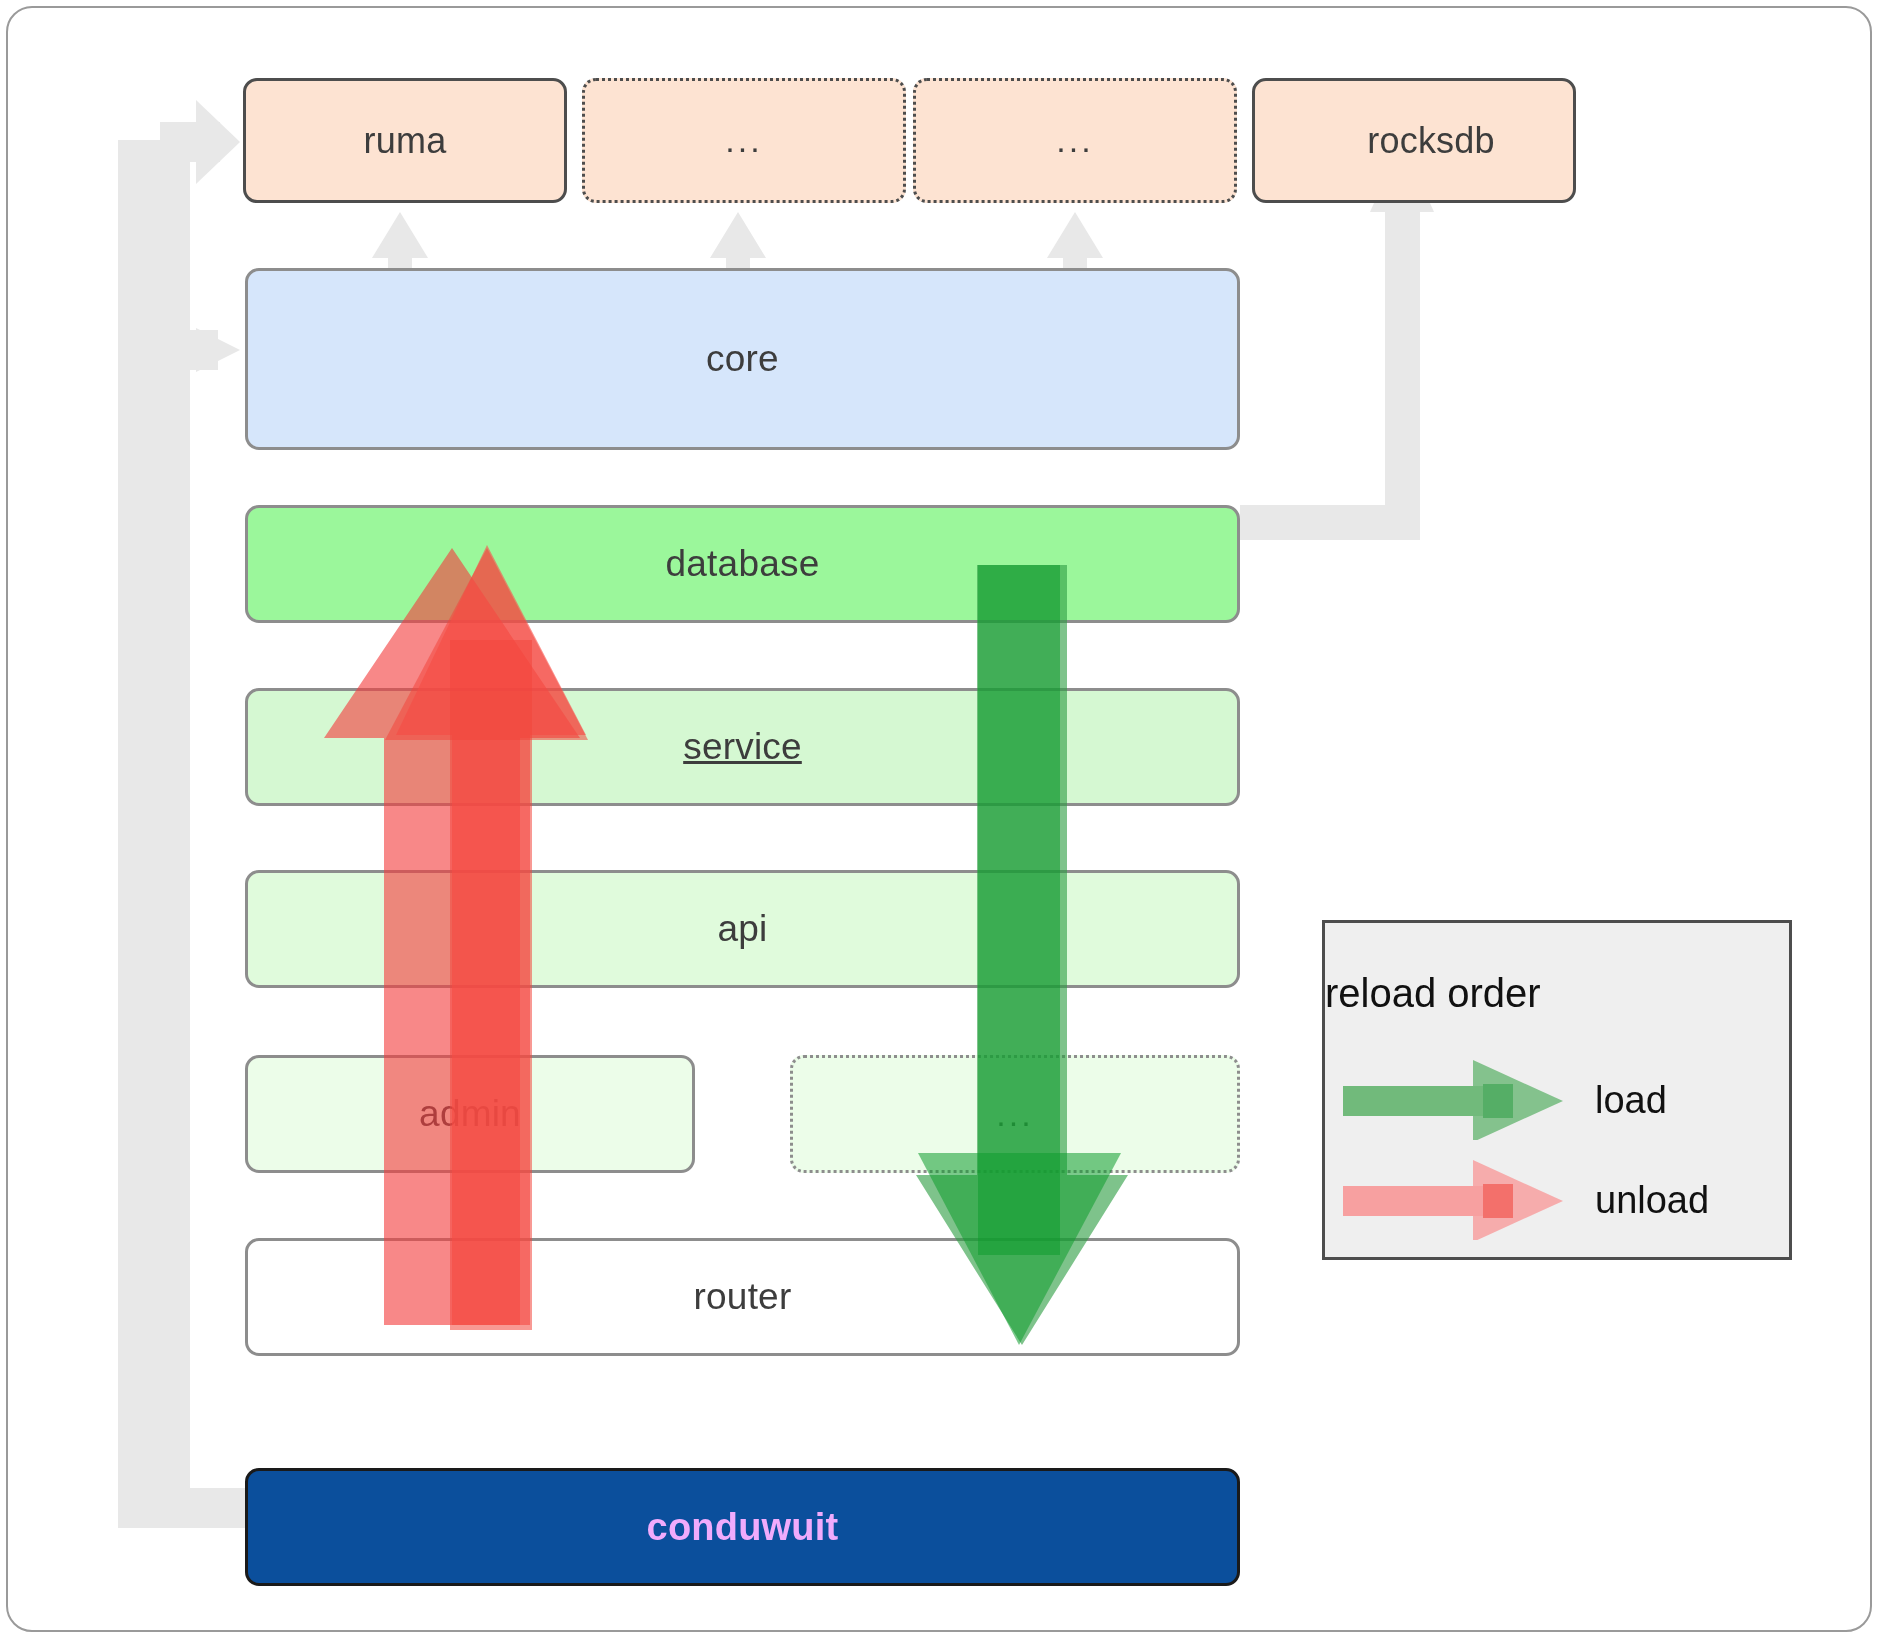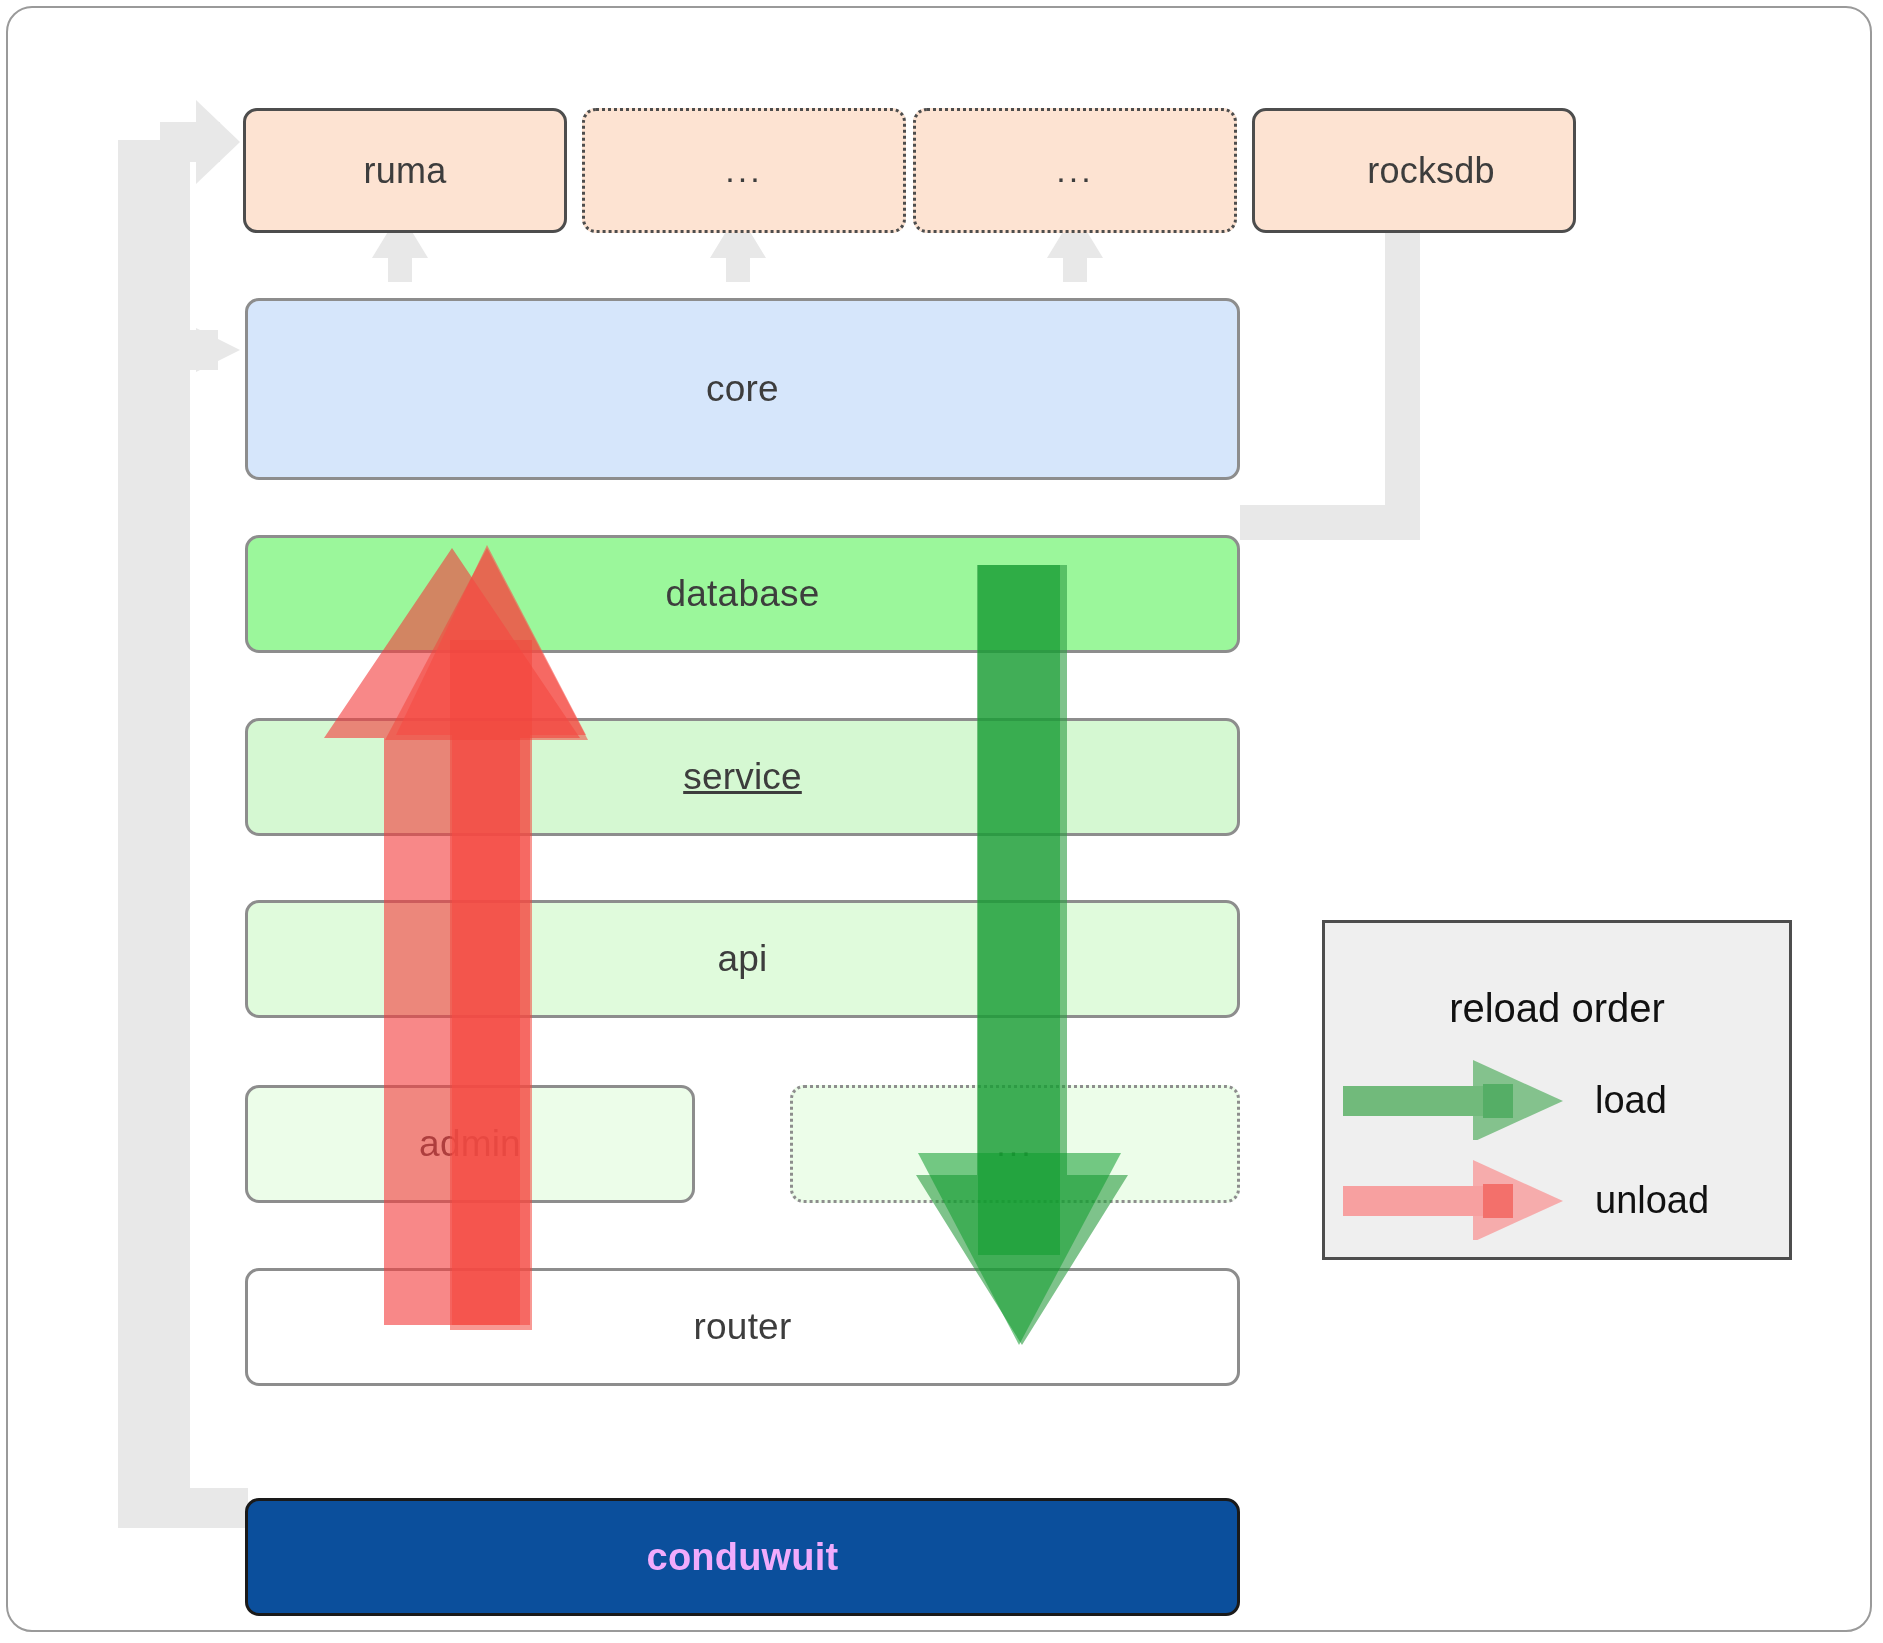--- a/index.html
+++ b/index.html
@@ -28,21 +28,20 @@
   .node {
     position: absolute;
     box-sizing: border-box;
     display: flex;
     align-items: center;
     justify-content: center;
     border-radius: 12px;
     color: #3d3d3d;
     font-size: 34px;
     letter-spacing: .2px;
-    margin-top: 30px;
   }
   .node.dep {
     background: #fde3d2;
     border: 3px solid #4d4d4d;
     border-radius: 14px;
     font-size: 36px;
     color: #3d3d3d;
   }
   .node.dep.dotted {
     border: 3px dotted #4d4d4d;
@@ -80,24 +79,22 @@
     width: 470px;
     height: 340px;
     background: #efefef;
     border: 3px solid #4d4d4d;
     box-sizing: border-box;
   }
   #legend .legend-title {
     position: absolute;
     left: 0; right: 0;
     top: 48px;
-    text-align: center;
     font-size: 40px;
     color: #111111;
-    margin-top: 15px;
   }
   .legend-row {
     position: absolute;
     left: 0; right: 0;
     height: 90px;
     display: flex;
     align-items: center;
   }
   .legend-row.r1 { top: 132px; }
   .legend-row.r2 { top: 232px; }

